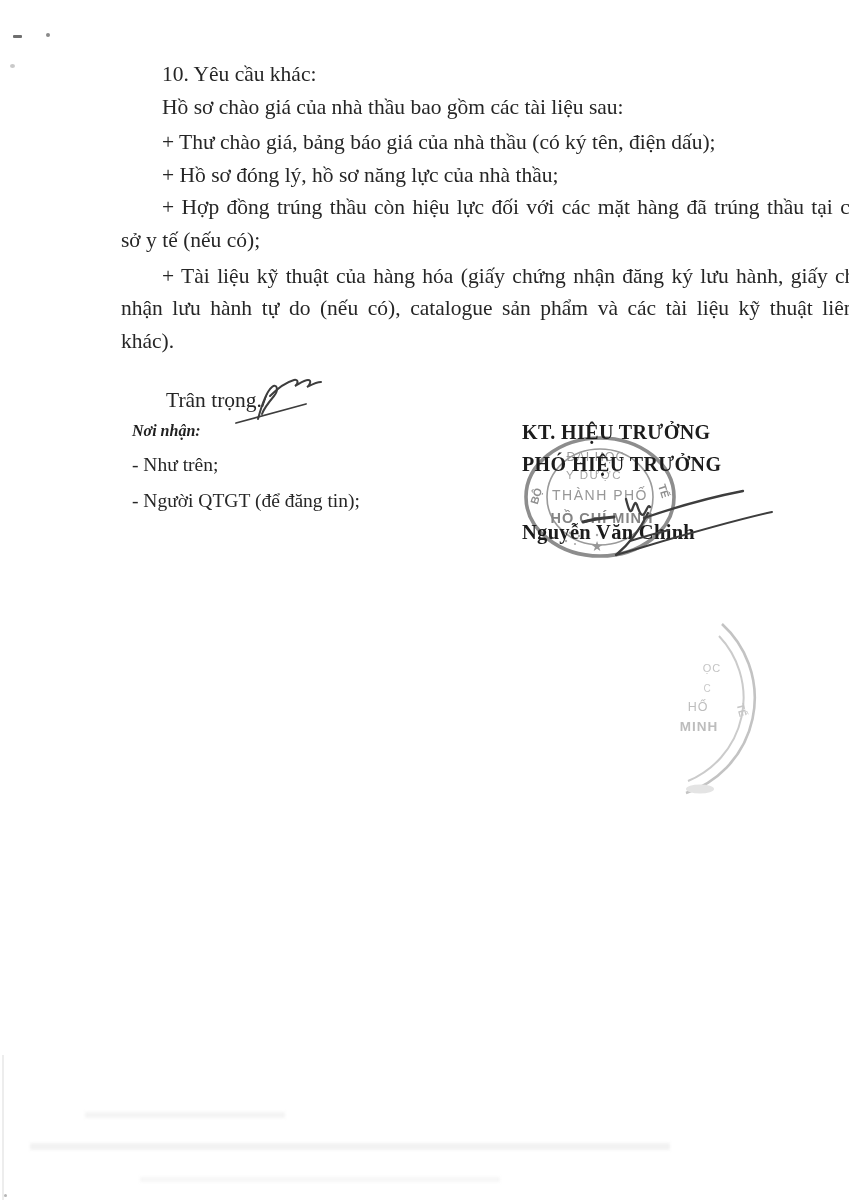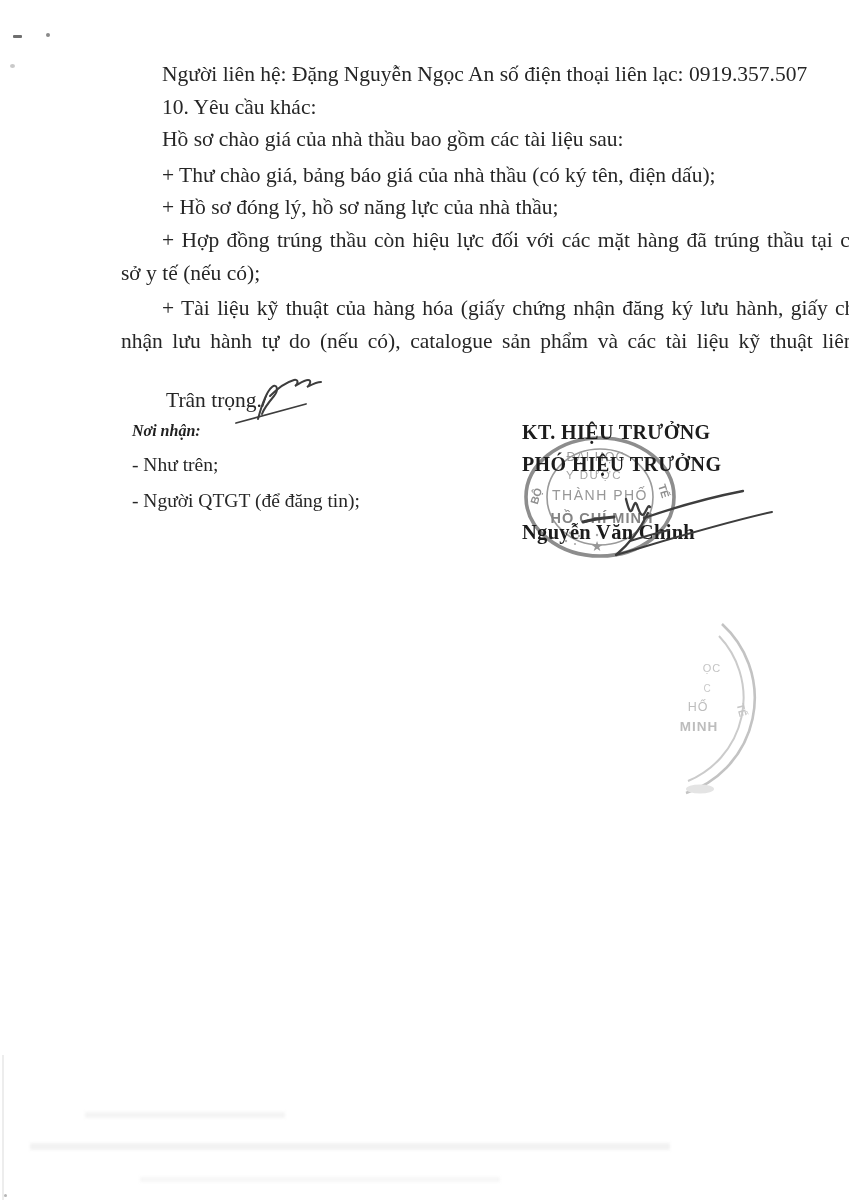--- a/index.html
+++ b/index.html
@@ -85,29 +85,29 @@
       <ellipse cx="700" cy="789" rx="14" ry="4.5" fill="#e4e4e4"></ellipse>
       <text x="712" y="672" font-size="11" fill="#c4c4c4" letter-spacing="1">ỌC</text>
       <text x="707" y="692" font-size="10" fill="#cacaca">C</text>
       <text x="698" y="711" font-size="12.5" fill="#bdbdbd" letter-spacing="1">HỐ</text>
       <text x="699" y="731" font-size="13.5" font-weight="bold" fill="#bdbdbd" letter-spacing="1">MINH</text>
       <text x="742" y="714" font-size="10.5" font-weight="bold" fill="#c6c6c6" transform="rotate(75 742 710)">TẾ</text>
     </g>
   </svg>
 
   <div class="txt body-block">
-    <div class="bodyline ind">Người liên hệ: Đặng Nguyễn Ngọc An số điện thoại liên lạc: 0919.357.507</div>
     <div class="bodyline ind">10. Yêu cầu khác:</div>
     <div class="bodyline ind">Hồ sơ chào giá của nhà thầu bao gồm các tài liệu sau:</div>
     <div class="bodyline ind gap">+ Thư chào giá, bảng báo giá của nhà thầu (có ký tên, điện dấu);</div>
     <div class="bodyline ind">+ Hồ sơ đóng lý, hồ sơ năng lực của nhà thầu;</div>
     <div class="bodyline ind ws1">+ Hợp đồng trúng thầu còn hiệu lực đối với các mặt hàng đã trúng thầu tại các cơ</div>
     <div class="bodyline">sở y tế (nếu có);</div>
     <div class="bodyline ind ws1 gap">+ Tài liệu kỹ thuật của hàng hóa (giấy chứng nhận đăng ký lưu hành, giấy chứng</div>
     <div class="bodyline ws2">nhận lưu hành tự do (nếu có), catalogue sản phẩm và các tài liệu kỹ thuật liên quan</div>
+    <div class="bodyline">khác).</div>
   </div>
 
   <div class="txt closing">Trân trọng./</div>
 
   <div class="txt recipients">
     <div class="recip-header">Nơi nhận:</div>
     <div class="recip-item">- Như trên;</div>
     <div class="recip-item">- Người QTGT (để đăng tin);</div>
   </div>
 

